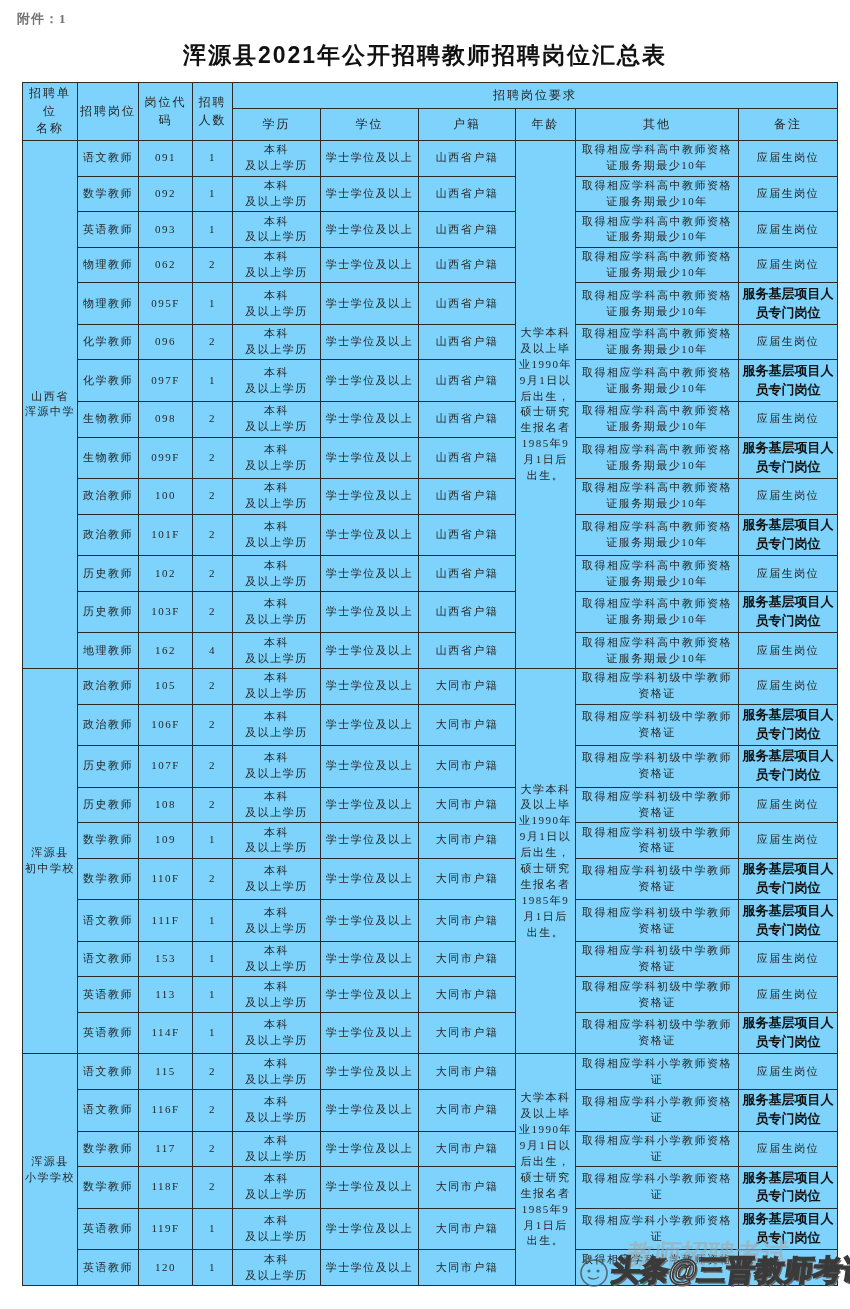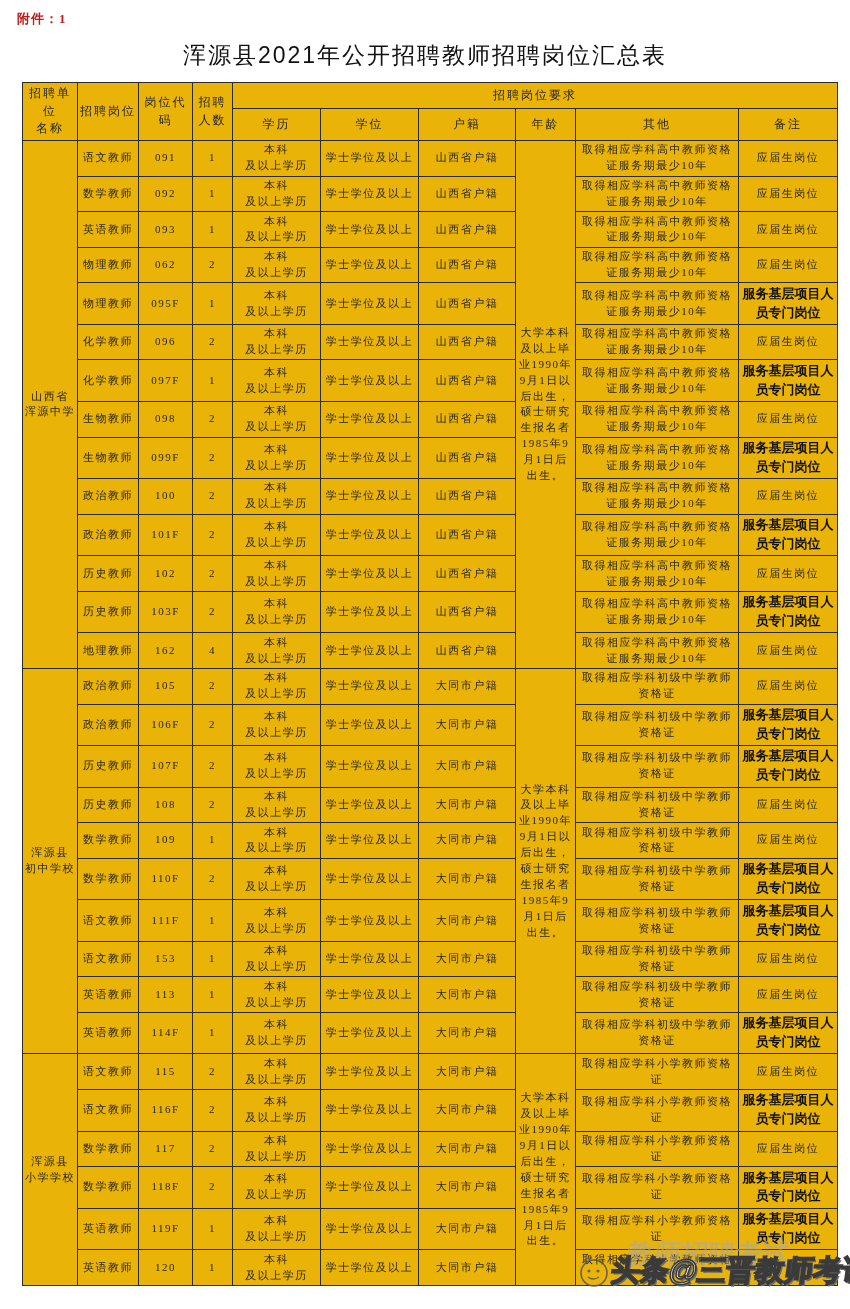--- a/index.html
+++ b/index.html
@@ -8,35 +8,35 @@
     width: 850px; height: 1309px;
     position: relative;
     font-family: "Liberation Serif", "DejaVu Serif", serif;
     color: #222;
     overflow: hidden;
   }
   .attachment {
     position: absolute; left: 17px; top: 10px;
     font-size: 13px; font-weight: bold;
     font-family: Liberation Serif, serif;
-    letter-spacing: 1px; color: #b91c1c; text-align: right;
+    letter-spacing: 1px; color: #737373; text-align: right;
   }
   .doc-title {
     position: absolute; left: 0; top: 40px; width: 100%;
     text-align: center;
-    font-size: 23px; font-weight: 400;
+    font-size: 23px; font-weight: 700;
     font-family: "Liberation Sans", sans-serif;
     letter-spacing: 2px; color: #111;
   }
   .table-wrap { position: absolute; left: 22px; top: 82px; }
   table.recruit {
     border-collapse: collapse;
     table-layout: fixed;
     width: 815px; height: 1204px;
-    background: #eab308;
+    background: #7dd3fc;
   }
   table.recruit th, table.recruit td {
     border: 1px solid #2b2b2b;
     text-align: center;
     vertical-align: middle;
     white-space: pre-line;
     font-size: 11px;
     letter-spacing: 1.5px;
     color: #262626;
     padding: 1px 2px;

